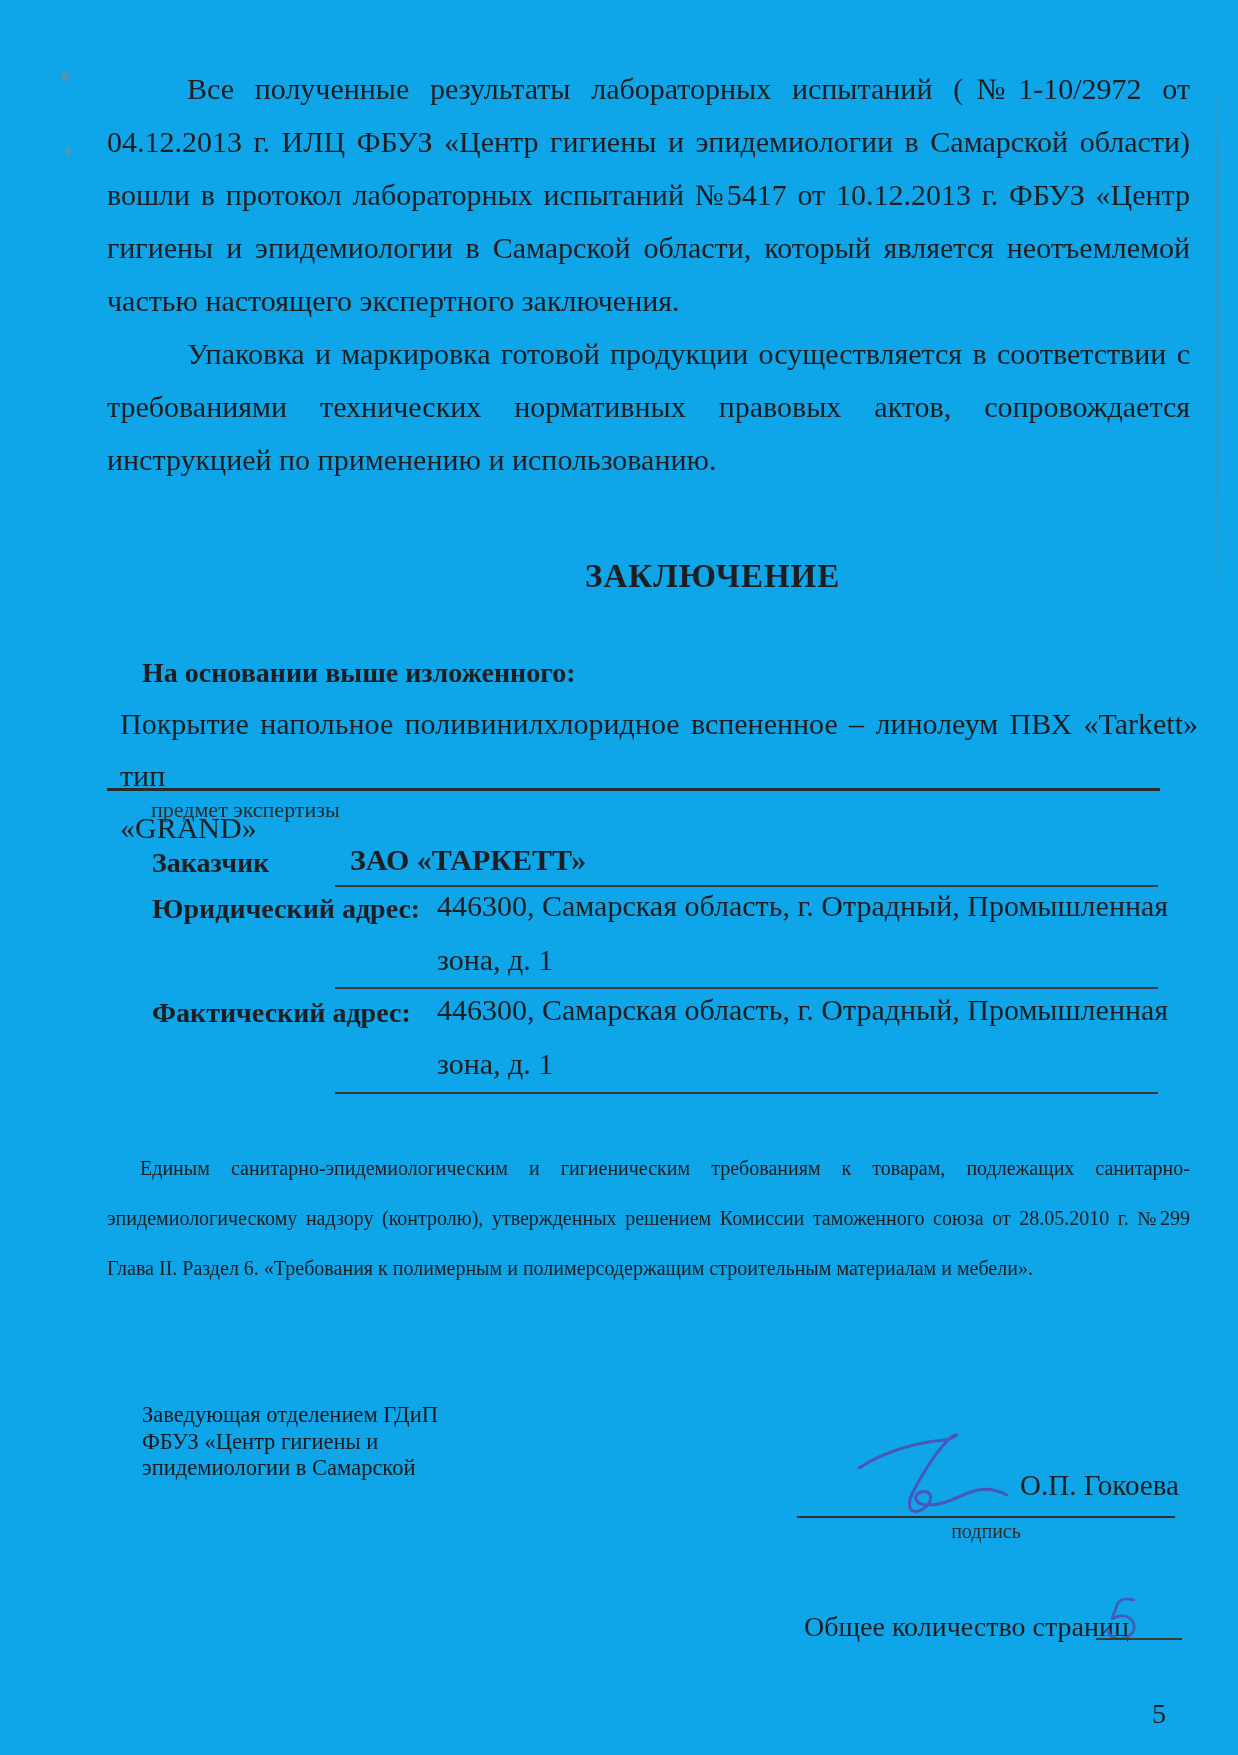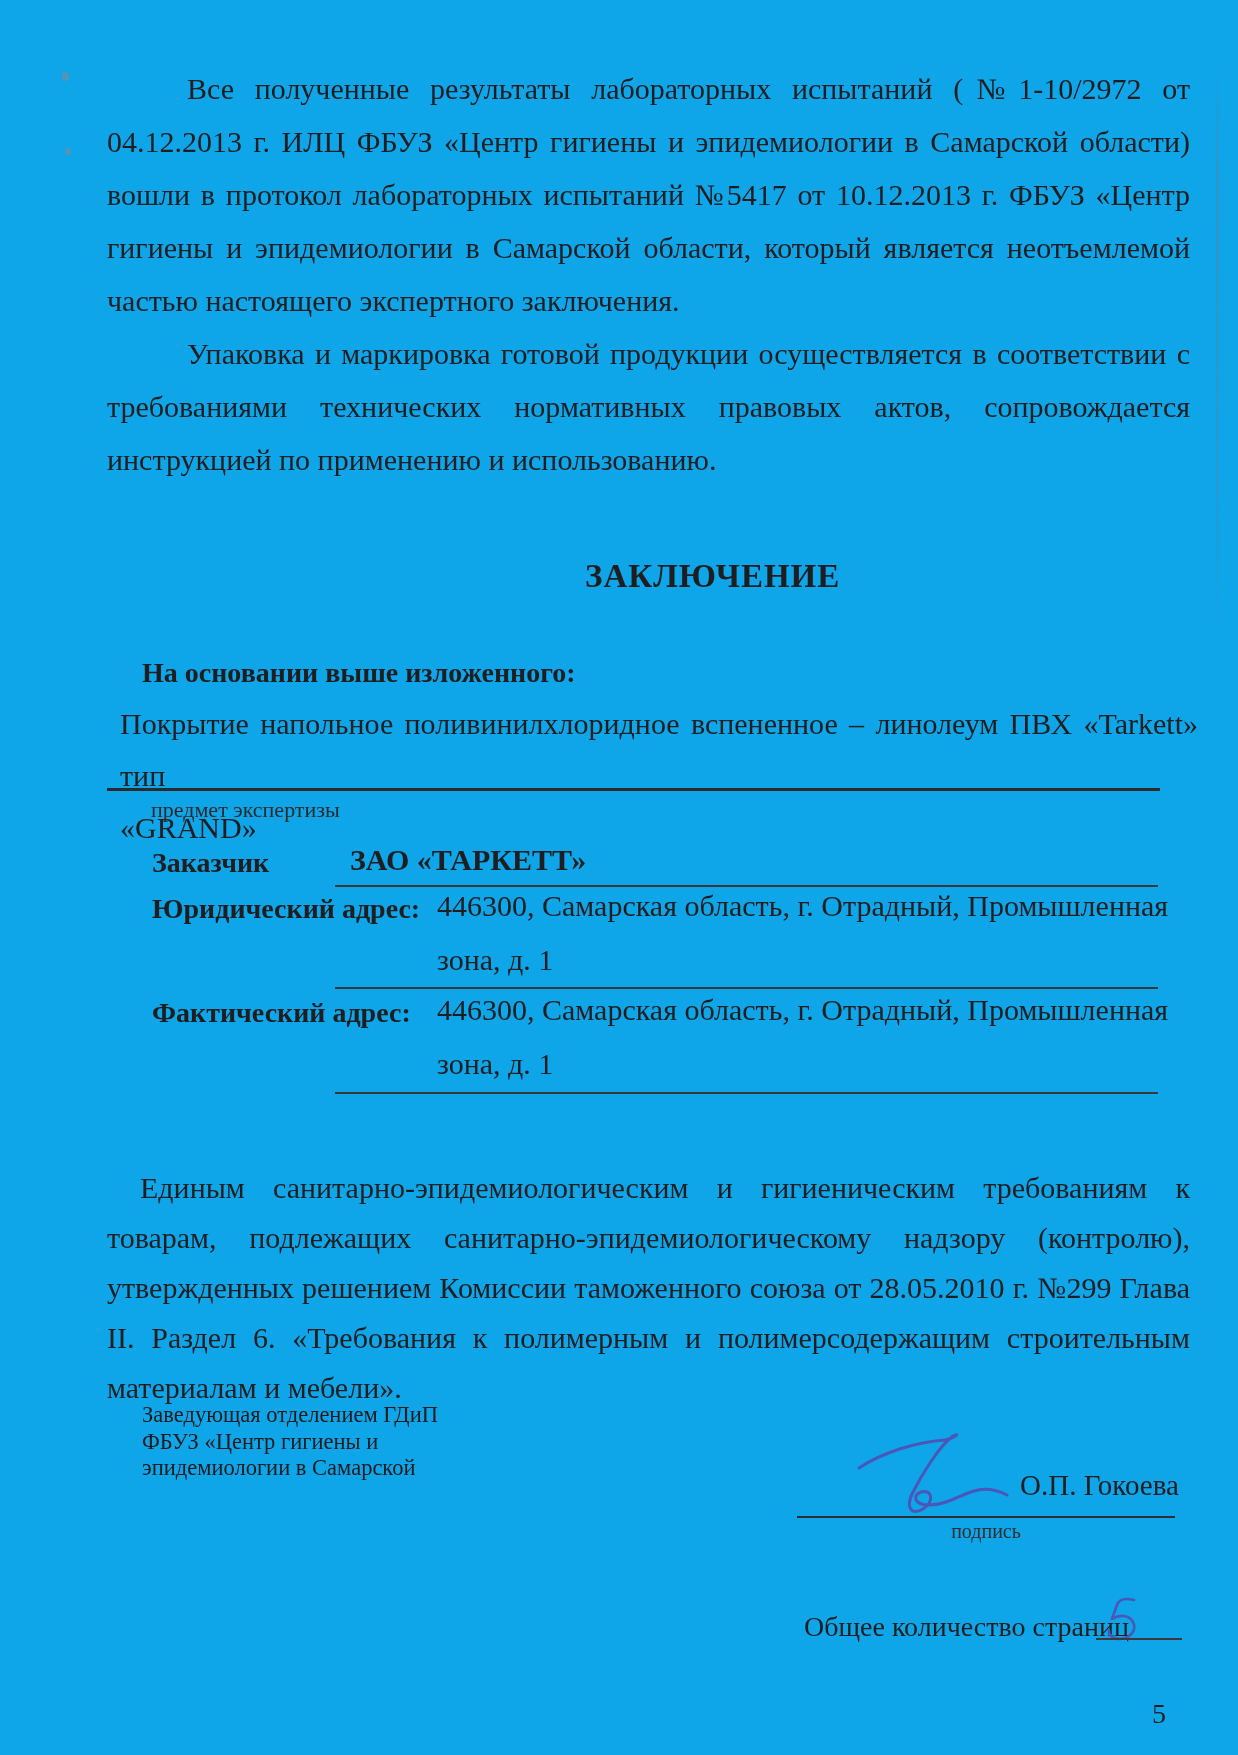--- a/index.html
+++ b/index.html
@@ -46,23 +46,22 @@
   }
 
   .field-label { font-size:28px; font-weight:bold; line-height:36px;text-align:right; }
   .field-value { font-size:30px; line-height:36px; }
 
   .compliance { left:142px; top:1105px; font-size:28px; line-height:36px; }
   .compliance .em { font-weight:bold; text-decoration:underline; text-underline-offset:5px; }
 
   .requirements {
     left:107px; top:1143px; width:1083px;
-    font-size:30px; line-height:50px; text-align:justify;
+    font-size:20px; line-height:50px; text-align:justify;
     text-indent:33px;
-    margin-top:20px;
   }
 
   .signatory {
     left:142px; top:1402px; width:360px;
     font-size:22.5px; line-height:26.5px; color:#1b1b1d;
   }
   .sig-name { left:1020px; top:1468px; font-size:29px; line-height:34px; }
   .sig-rule { left:797px; top:1516px; width:378px; border-top:2px solid #2e2e2e; }
   .sig-caption { left:797px; top:1520px; width:378px; font-size:20px; text-align:center; color:#2d2d2f; }
 

